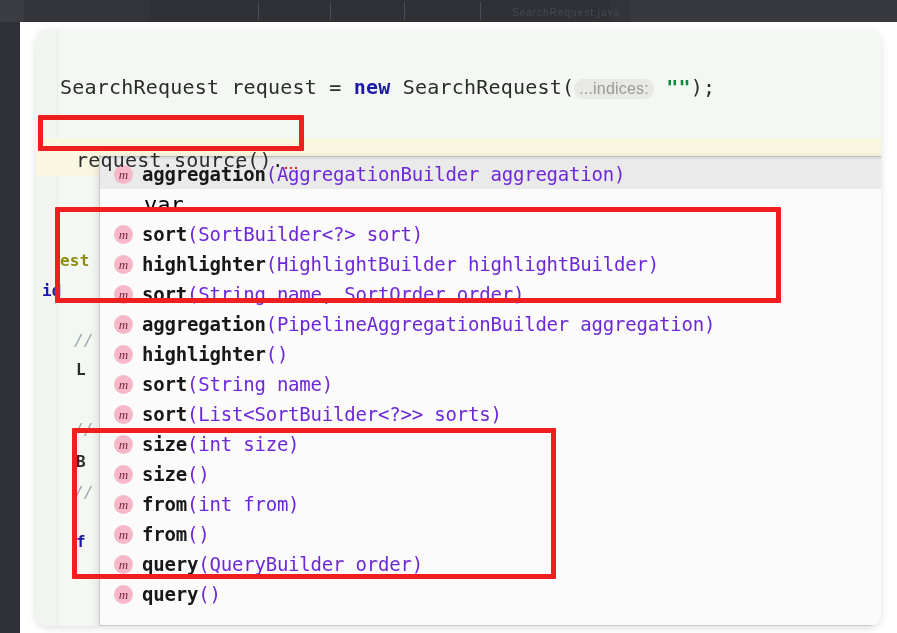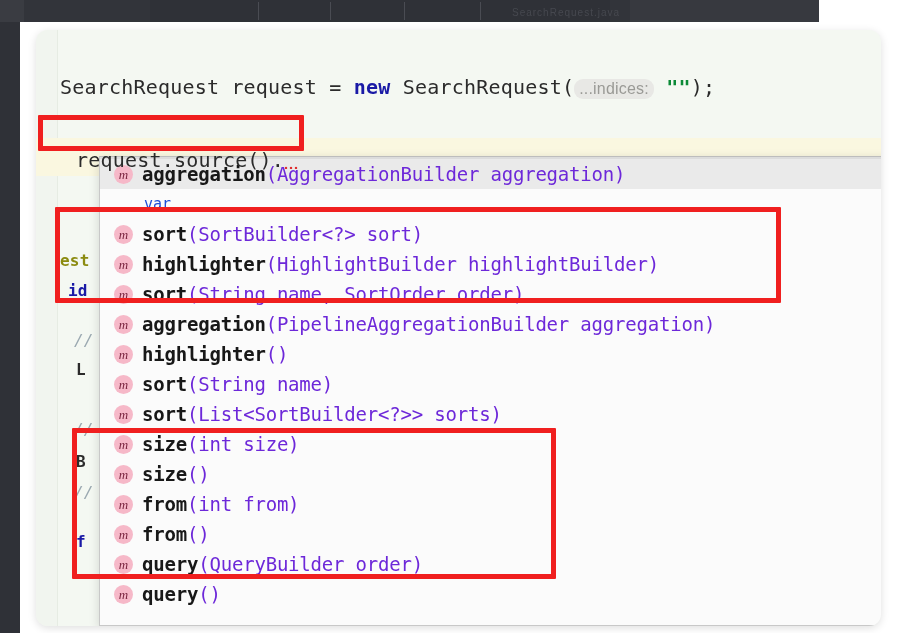--- a/index.html
+++ b/index.html
@@ -18,21 +18,21 @@
 
   
   #screen {
     position: absolute;
     inset: 0;
     background: #ffffff;
   }
   .top-chrome {
     position: absolute;
     left: 0; top: 0;
-    width: 819px; height: 22px;
+    width: 897px; height: 22px;
     background: #32343a;
     overflow: hidden;
   }
   .top-chrome .chrome-left-block {
     position: absolute; left: 0; top: 0;
     width: 24px; height: 22px;
     background: #3a3c42;
   }
   .top-chrome .chrome-tab-row {
     position: absolute; left: 150px; top: 0;
@@ -210,22 +210,22 @@
     letter-spacing: -0.2px;
   }
   .m-sig {
     font-family: "DejaVu Sans Mono", monospace;
     font-size: 19px;
     color: #6d28d9;
     letter-spacing: -0.2px;
   }
   .var-kw {
     font-family: "DejaVu Sans Mono", monospace;
-    font-size: 15px;
-    color: #1d4ed8;
+    font-size: 22px;
+    color: #000000;
   }
 
   
   .line-over-popup {
     position: absolute;
     left: 40px; top: 118px;
     z-index: 5;
     font-family: "DejaVu Sans Mono", monospace;
     font-size: 20px;
     color: #2b2b2b;
@@ -294,21 +294,21 @@
     <div class="editor-card">
 
       <div class="editor-gutter"></div>
       <div class="editor-gutter-line"></div>
 
       <div class="current-line-band"></div>
 
       <div class="code-line" style="left:24px; top:42px;"><span class="plain">SearchRequest</span><span class="plain"> request </span><span class="plain">= </span><span class="kw">new</span><span class="plain"> SearchRequest(</span><span class="hintchip">...indices:</span><span class="plain"> </span><span class="str">""</span><span class="plain">);</span></div>
 
       <div class="bg-code bg-olive" style="left:24px; top:216px;">est</div>
-      <div class="bg-code bg-blue" style="left:32px; top:246px;">id</div>
+      <div class="bg-code bg-blue" style="left:6px; top:246px;">id</div>
       <div class="bg-code bg-comment" style="left:38px; top:296px;">//</div>
       <div class="bg-code bg-dark" style="left:40px; top:325px;">L</div>
       <div class="bg-code bg-comment" style="left:38px; top:385px;">//</div>
       <div class="bg-code bg-dark" style="left:40px; top:417px;">B</div>
       <div class="bg-code bg-comment" style="left:38px; top:448px;">//</div>
       <div class="bg-code bg-blue" style="left:40px; top:497px;">f</div>
 
       <div class="completion-popup">
         <div class="popup-topbar"></div>
         <div class="completion-list" id="completion-list">

